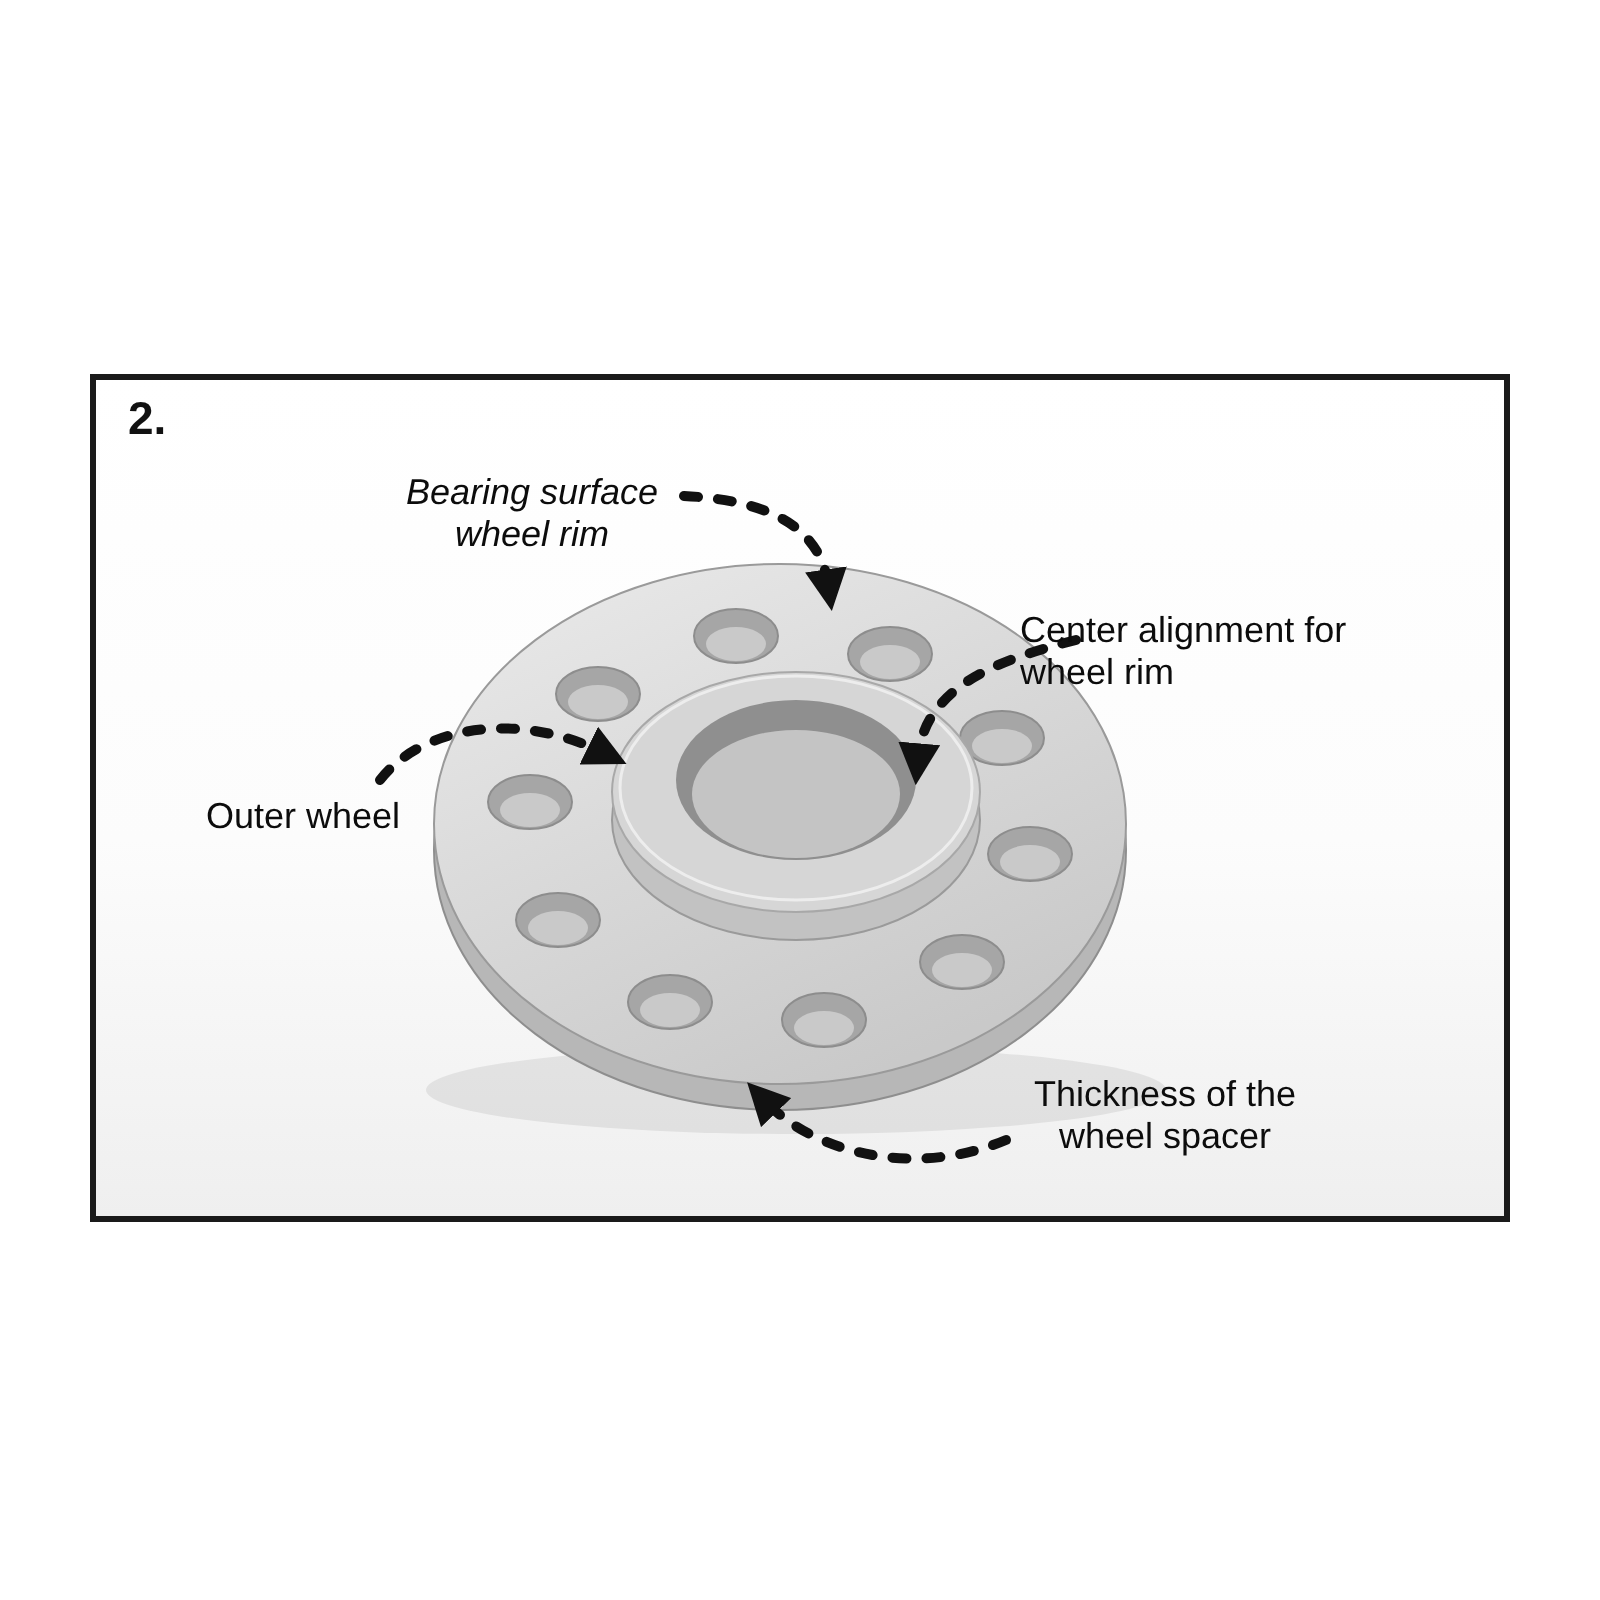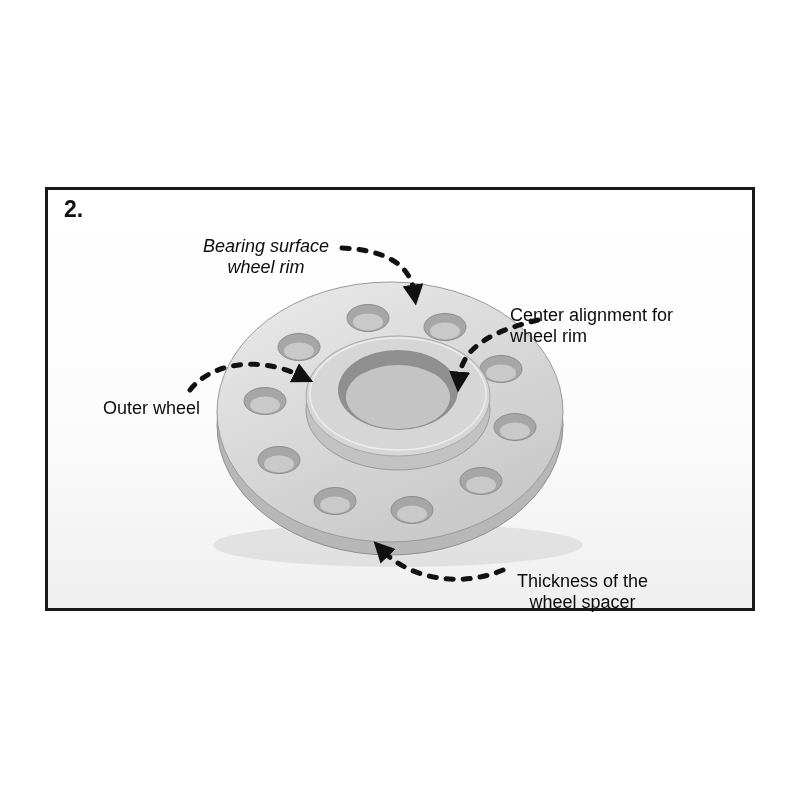--- a/index.html
+++ b/index.html
@@ -24,21 +24,21 @@
   }
   .label {
     position: absolute;
     font-size: 18px; line-height: 21px;
     color: #0c0c0c;
     white-space: pre-line;
   }
   .label-bearing   { left: 168px; top: 236px; width: 196px; text-align: center; font-style: italic; }
   .label-center    { left: 510px; top: 288px; width: 195px; text-align: left; margin-top: 17px; }
   .label-bezel     { left: 103px; top: 398px; }
-  .label-thickness { left: 500px; top: 537px; width: 165px; text-align: center; margin-top: 34px; }
+  .label-thickness { left: 500px; top: 537px; width: 165px; text-align: center; }
 </style>
 </head>
 <body>
 
 <div class="canvas">
 
   <div class="frame"></div>
 
   <svg class="art" viewBox="0 0 800 800" xmlns="http://www.w3.org/2000/svg">
     <defs>

